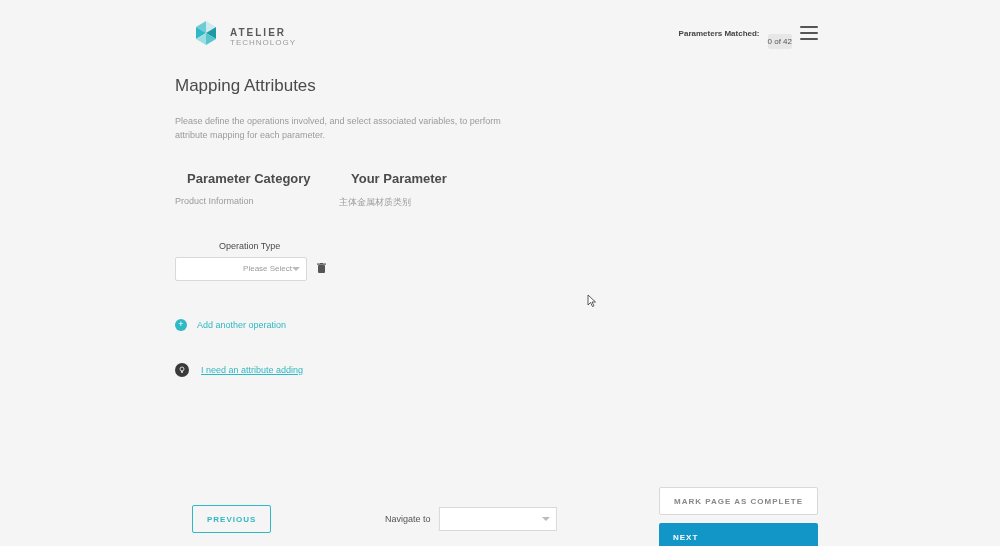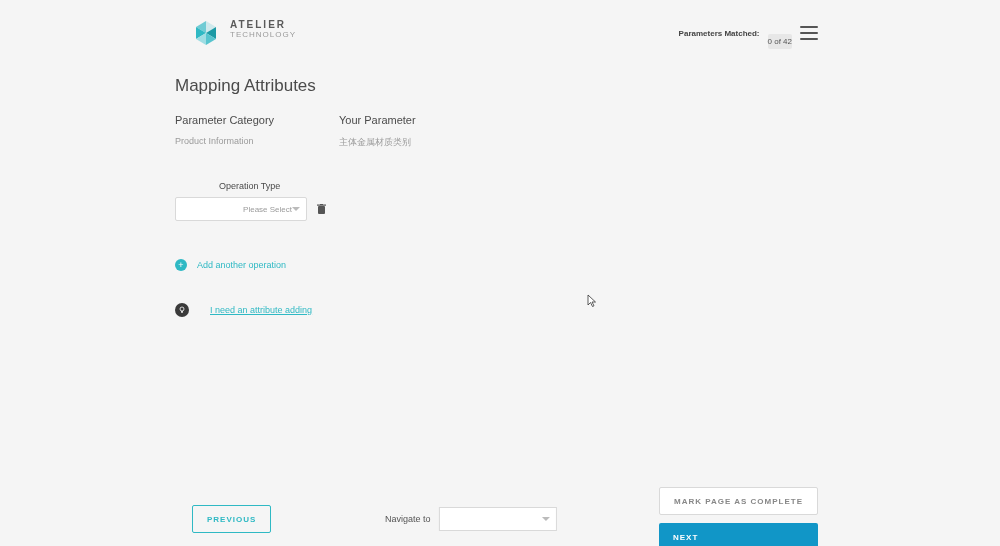--- a/index.html
+++ b/index.html
@@ -26,21 +26,21 @@
   }
   .header {
     position:absolute;
     left:192px;
     right:182px;
     top:18px;
     height:30px;
     display:flex;
     align-items:center;
   }
-  .logo-block { display:flex; align-items:flex-start; }
+  .logo-block { display:flex; align-items:flex-end; }
   .logo-mark { width:28px; height:28px; position:relative; }
   .logo-mark svg { display:block; }
   .logo-text { margin-left:10px; display:flex; flex-direction:column; letter-spacing:2px; }
   .logo-text .line1 { font-size:10px; font-weight:600; color:#5a5a5a; }
   .logo-text .line2 { font-size:8px; color:#9b9b9b; letter-spacing:1px; }
   .header-right { margin-left:auto; display:flex; align-items:center; gap:8px;justify-content:center; }
   .params-label { font-size:8px; color:#444; font-weight:600; }
   .badge { background:var(--badge-bg); border-radius:2px; padding:3px 0; font-size:8px; color:#555;margin-top:17px; }
   .hamburger { width:18px; height:14px; display:flex; flex-direction:column; justify-content:space-between; cursor:pointer; }
   .hamburger span { display:block; height:2px; background:#555; border-radius:1px; }
@@ -52,21 +52,21 @@
     width:630px;
   }
   .page-title { font-size:17px; font-weight:400; color:var(--text-strong); margin-bottom:18px; }
   .page-desc { font-size:9px; line-height:1.6; color:var(--text-light); max-width:360px; margin-bottom:28px; }
 
   .cols { display:flex; }
   .col { display:flex; flex-direction:column; gap:10px; }
   .col.c1 { width:164px; }
   .col.c2 { width:104px; }
   .col.c3 { width:160px; }
-  .col-head { font-size:11px; font-weight:400; color:#4b4b4b; }
+  .col-head { font-size:13px; font-weight:700; color:#4b4b4b;margin-left:12px; }
   .col-val  { font-size:9px; color:var(--text-light); }
 
   .op-section { margin-top:32px; }
   .op-label { font-size:9px; font-weight:400; color:#4b4b4b; margin-bottom:6px;margin-left:44px; }
   .op-row { display:flex; align-items:center; gap:10px; }
   .select {
     width:118px;
     height:22px;
     border:1px solid var(--border);
     background:#fff;
@@ -85,21 +85,21 @@
   .add-another { margin-top:38px; display:flex; align-items:center; gap:10px; }
   .circle-plus {
     width:12px; height:12px; border-radius:50%;
     background:var(--teal);
     color:#fff;
     display:flex; align-items:center; justify-content:center;
     font-size:9px; line-height:1;
   }
   .add-link { font-size:9px; color:var(--teal); cursor:pointer; }
 
-  .need-attr { margin-top:32px; display:flex; align-items:center; gap:21px; }
+  .need-attr { margin-top:32px; display:flex; align-items:center; gap:12px; }
   .bulb-circle {
     width:14px; height:14px; border-radius:50%;
     background:#3a3a3a;
     display:flex; align-items:center; justify-content:center;
   }
   .bulb-circle svg { display:block; }
   .need-link { font-size:9px; color:var(--teal); text-decoration:underline; cursor:pointer; }
 
   .footer {
     position:absolute;
@@ -162,20 +162,21 @@
     <div class="hamburger">
       <span></span>
         <span></span>
         <span></span>
     </div>
   </div>
 </div>
 
 <div class="main">
   <div class="page-title">Mapping Attributes</div>
+  <div class="page-desc">Please define the operations involved, and select associated variables, to perform attribute mapping for each parameter.</div>
 
   <div class="cols">
     <div class="col c1">
       <div class="col-head">Parameter Category</div>
       <div class="col-val">Product Information</div>
     </div>
     <div class="col c3">
       <div class="col-head">Your Parameter</div>
       <div class="col-val">主体金属材质类别</div>
     </div>

